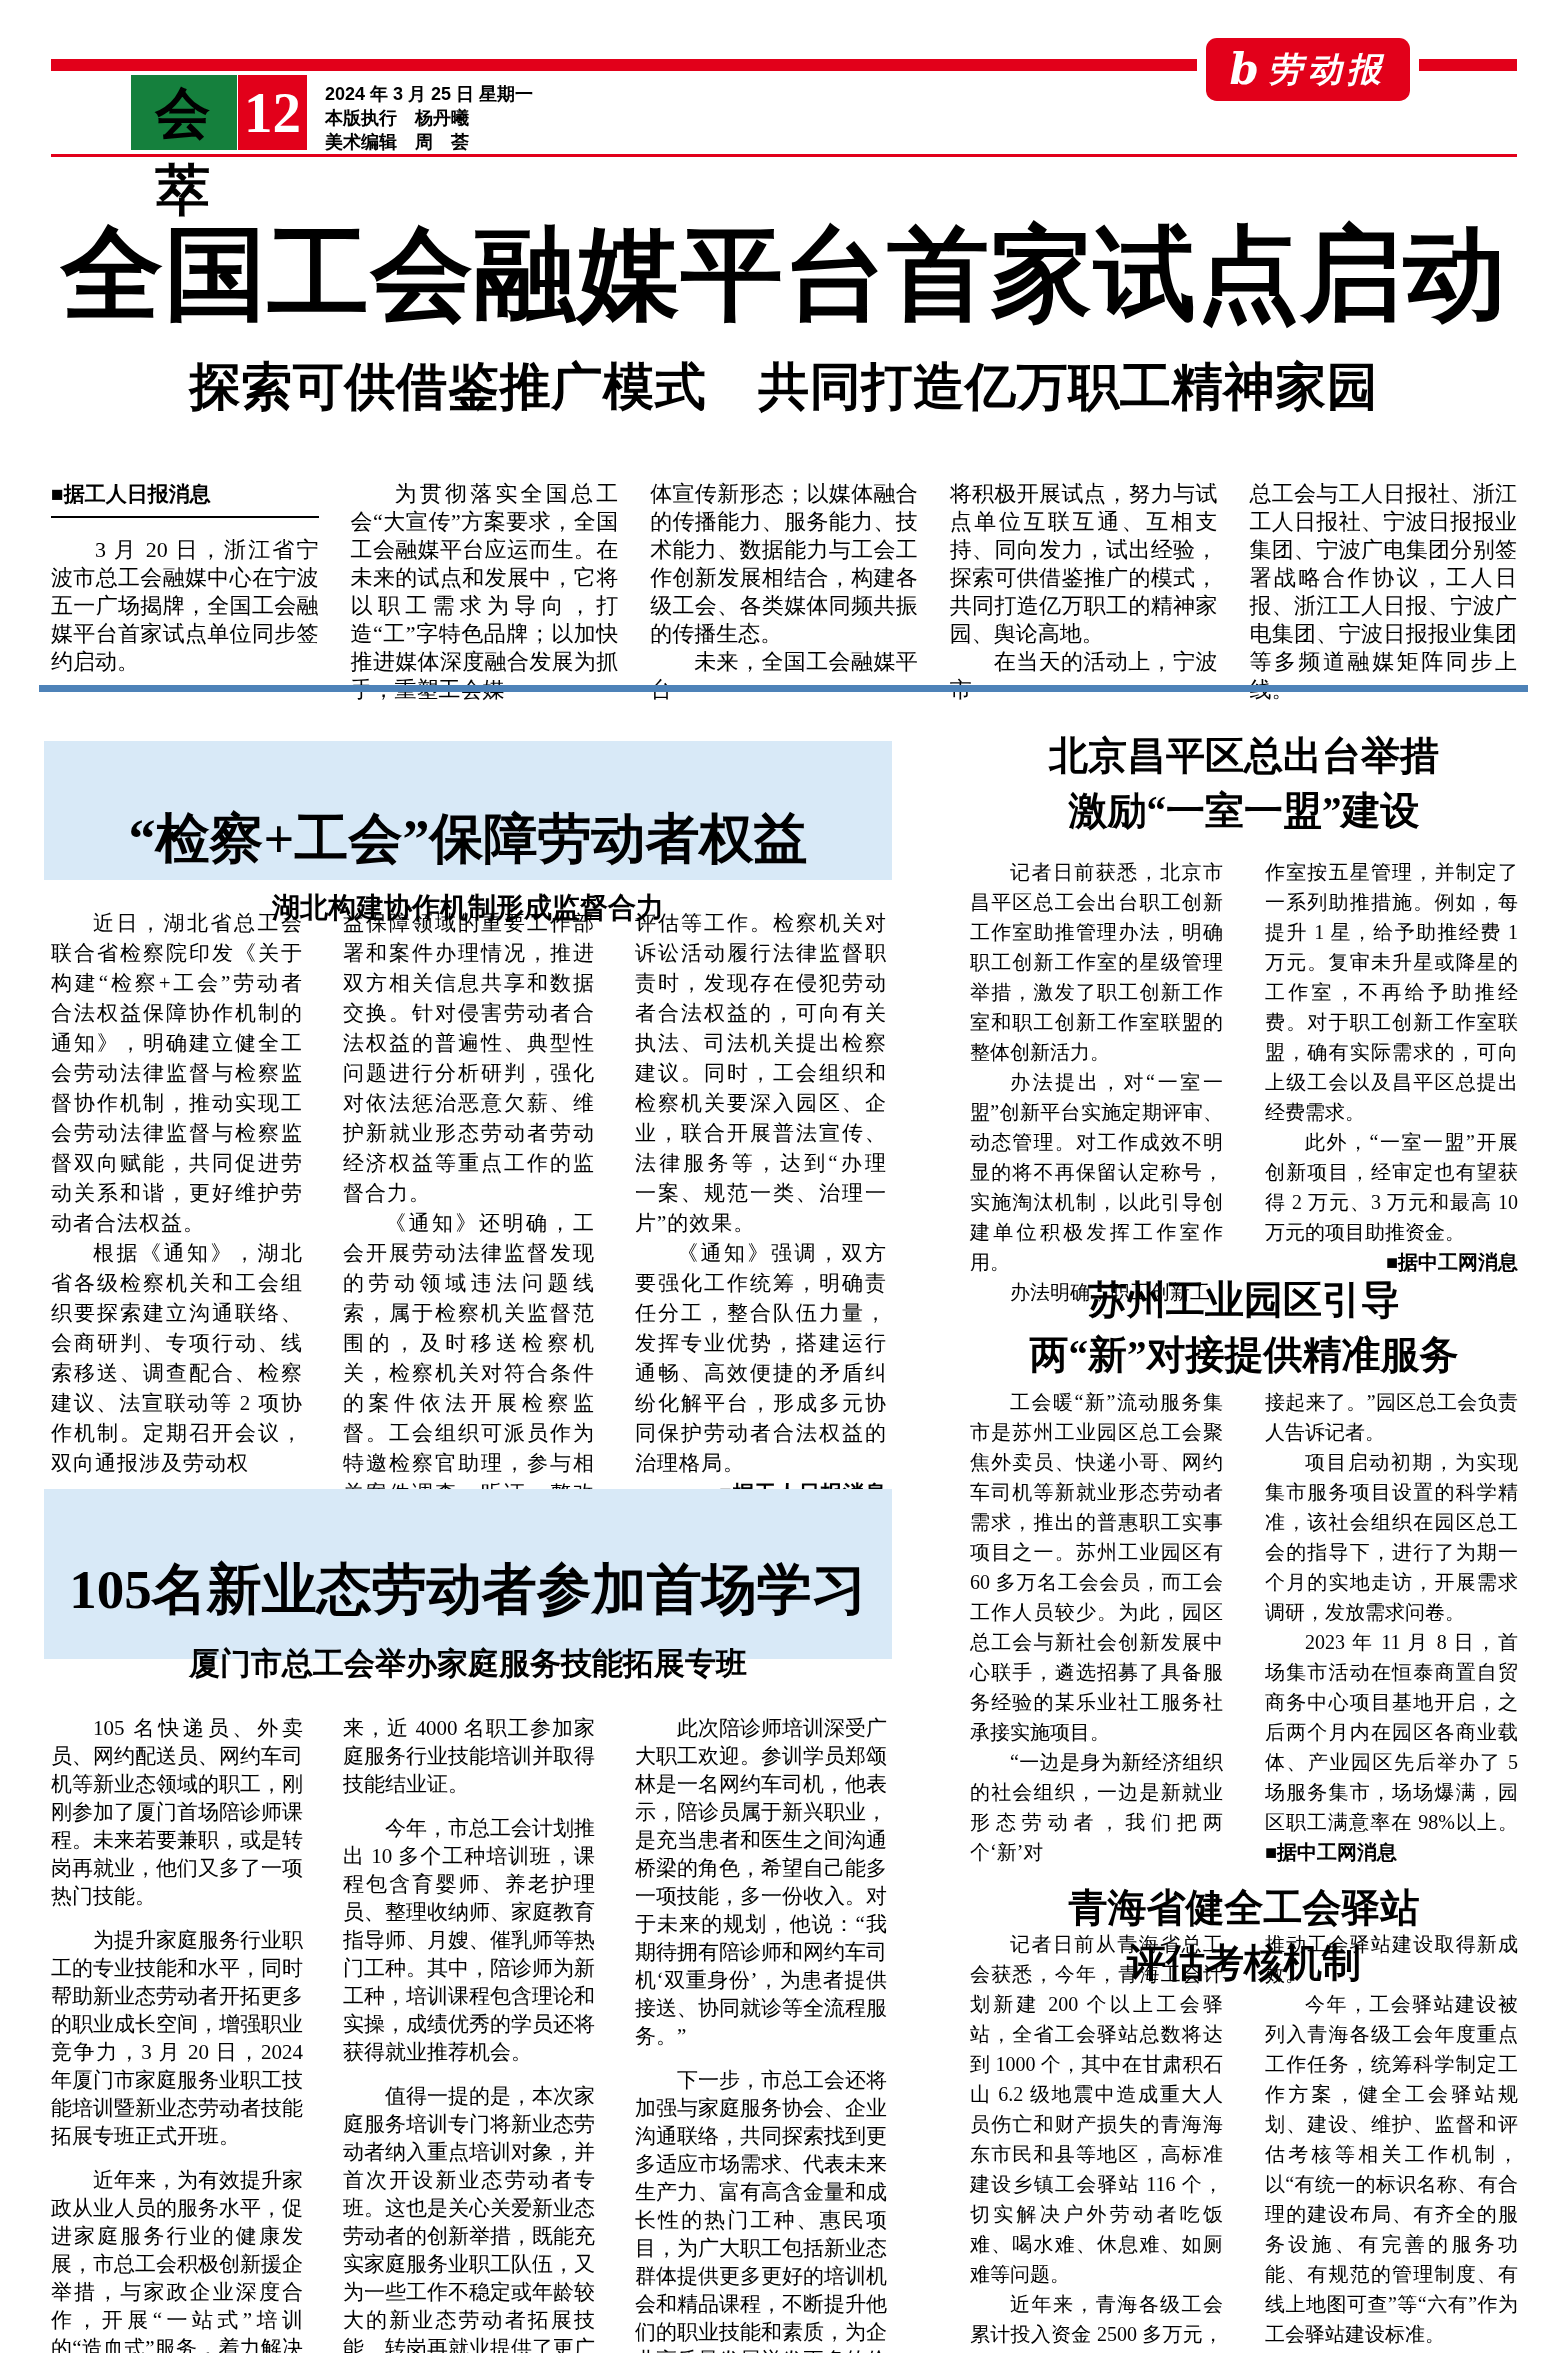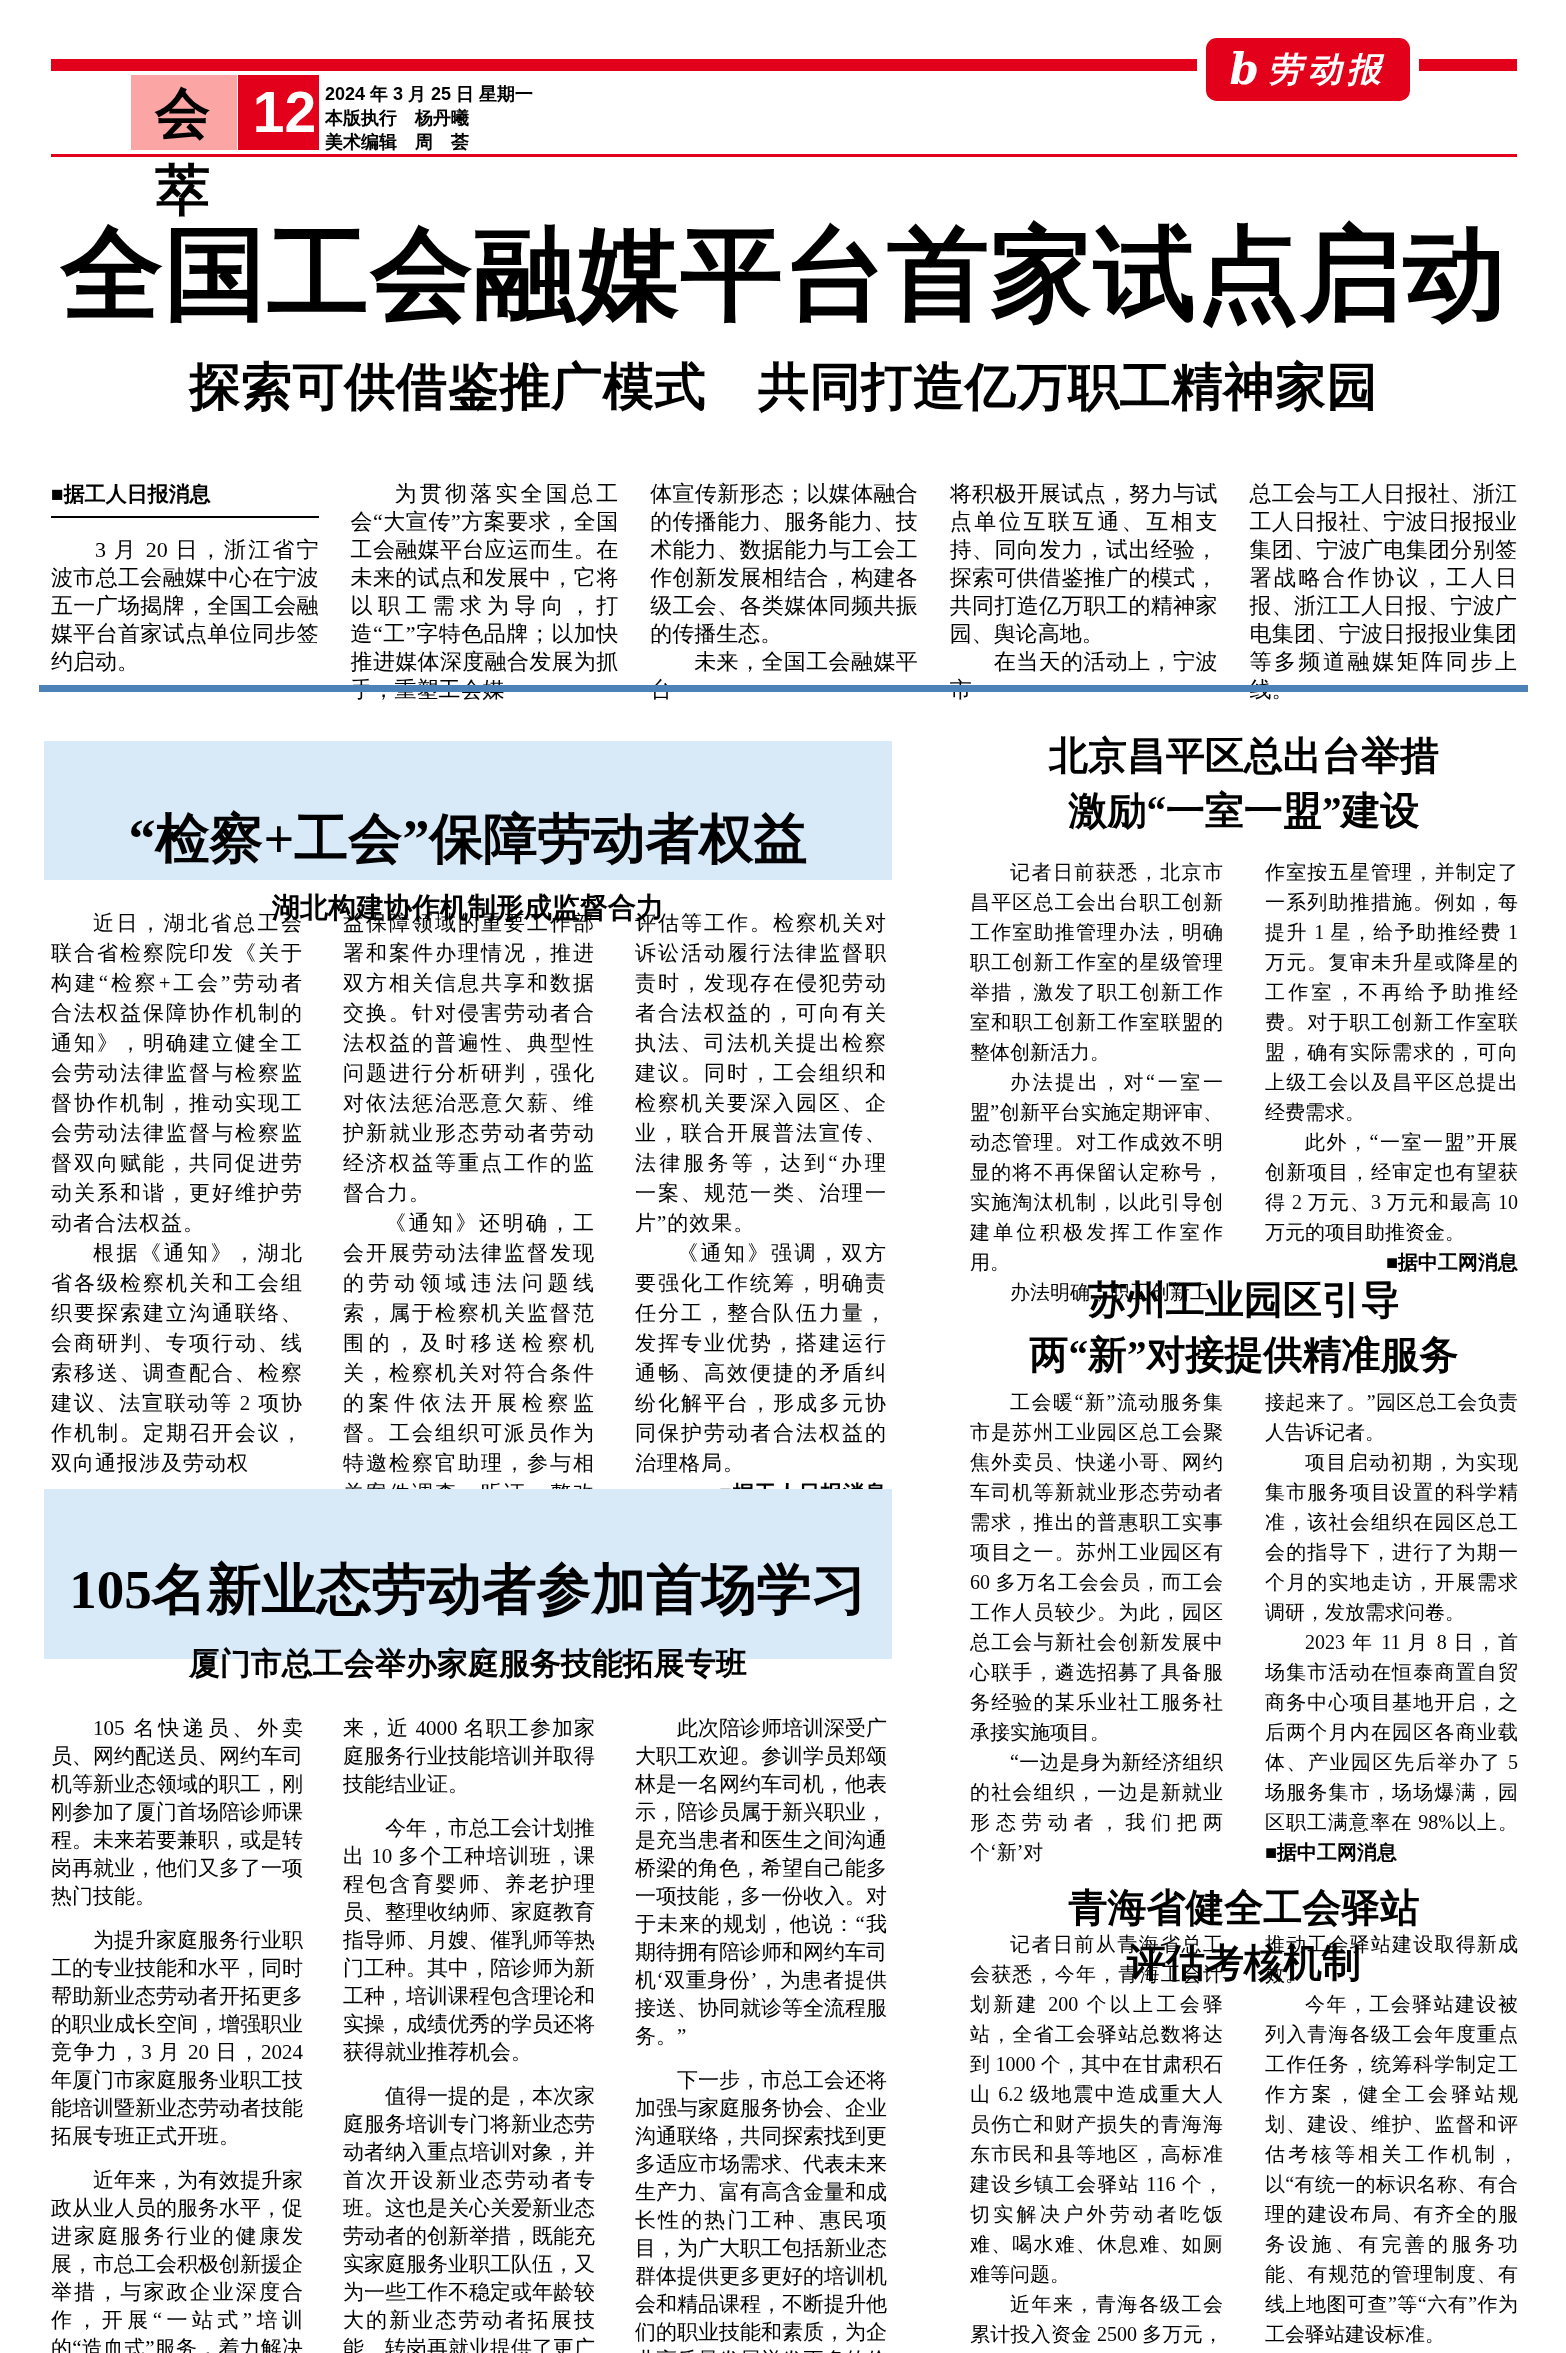--- a/index.html
+++ b/index.html
@@ -7,27 +7,27 @@
     position:relative;width:1567px;height:2354px;background:#ffffff;
     font-family:"Liberation Serif","DejaVu Serif",serif;color:#000;
     margin:0 auto;overflow:hidden;
   }
   
   .bar{position:absolute;background:#e2001a;}
   .bar-left{left:51px;top:59px;width:1146px;height:12px;}
   .bar-right{left:1419px;top:59px;width:98px;height:12px;}
   .thin-rule{left:51px;top:154px;width:1466px;height:3.4px;}
   .section-box{
-    position:absolute;left:131px;top:75px;width:106px;height:75px;background:#fca5a5;
+    position:absolute;left:131px;top:75px;width:106px;height:75px;background:#15803d;
     font-size:55px;font-weight:bold;text-align:center;line-height:77px;letter-spacing:2.7px;
   }
   .pagenum-box{
     position:absolute;left:238px;top:75px;width:69px;height:75px;background:#e2001a;
-    color:#fff;font-family:Liberation Sans, sans-serif;font-weight:bold;
-    font-size:57px;text-align:center;line-height:75px;padding-left:12px;
+    color:#fff;font-family:Liberation Serif, serif;font-weight:bold;
+    font-size:57px;text-align:center;line-height:75px;
   }
   .date-block{
     position:absolute;left:325px;top:82px;
     font-family:"Liberation Sans",sans-serif;font-weight:bold;font-size:18px;line-height:24px;
   }
   .logo{
     position:absolute;left:1206px;top:38px;width:204px;height:63px;background:#e2001a;
     border-radius:10.8px;color:#fff;display:flex;align-items:center;justify-content:center;gap:9.4px;
   }
   .logo .bmark{font-size:42px;font-weight:bold;font-style:italic;font-family:"DejaVu Serif",serif;line-height:1;}

